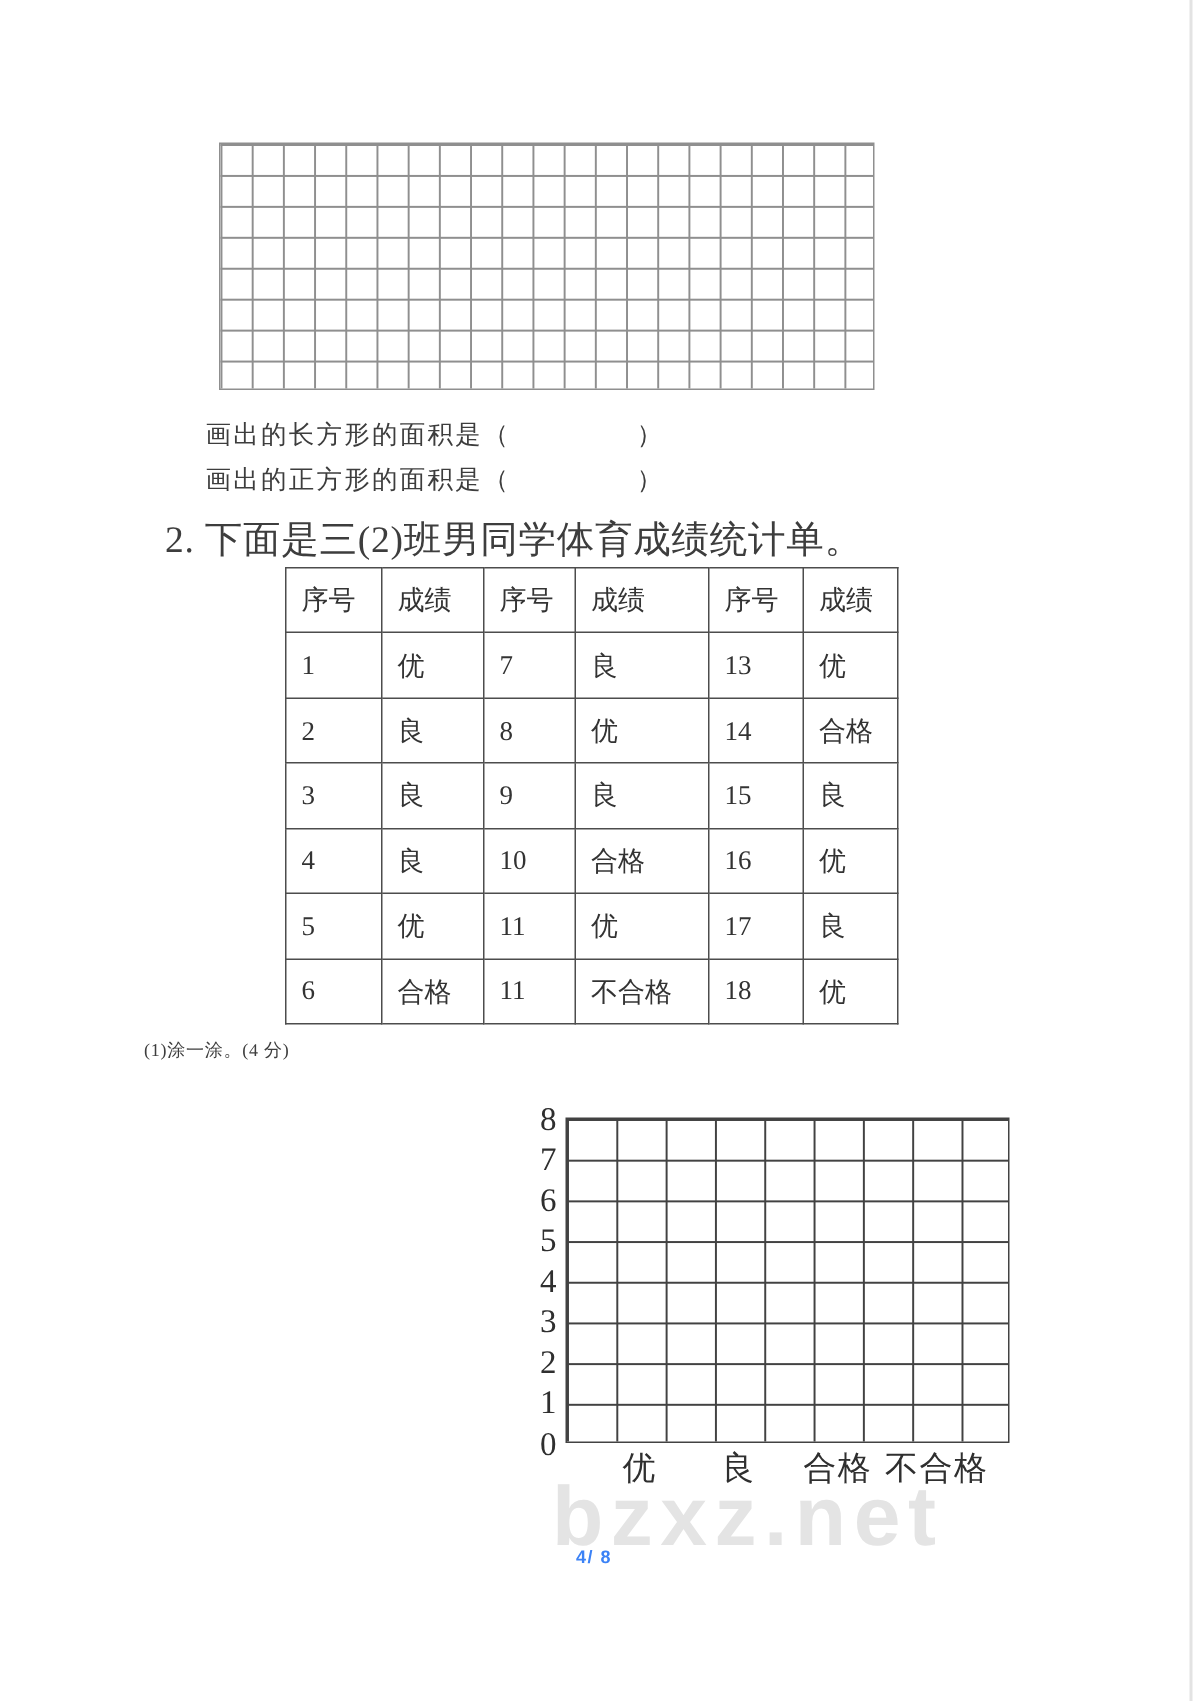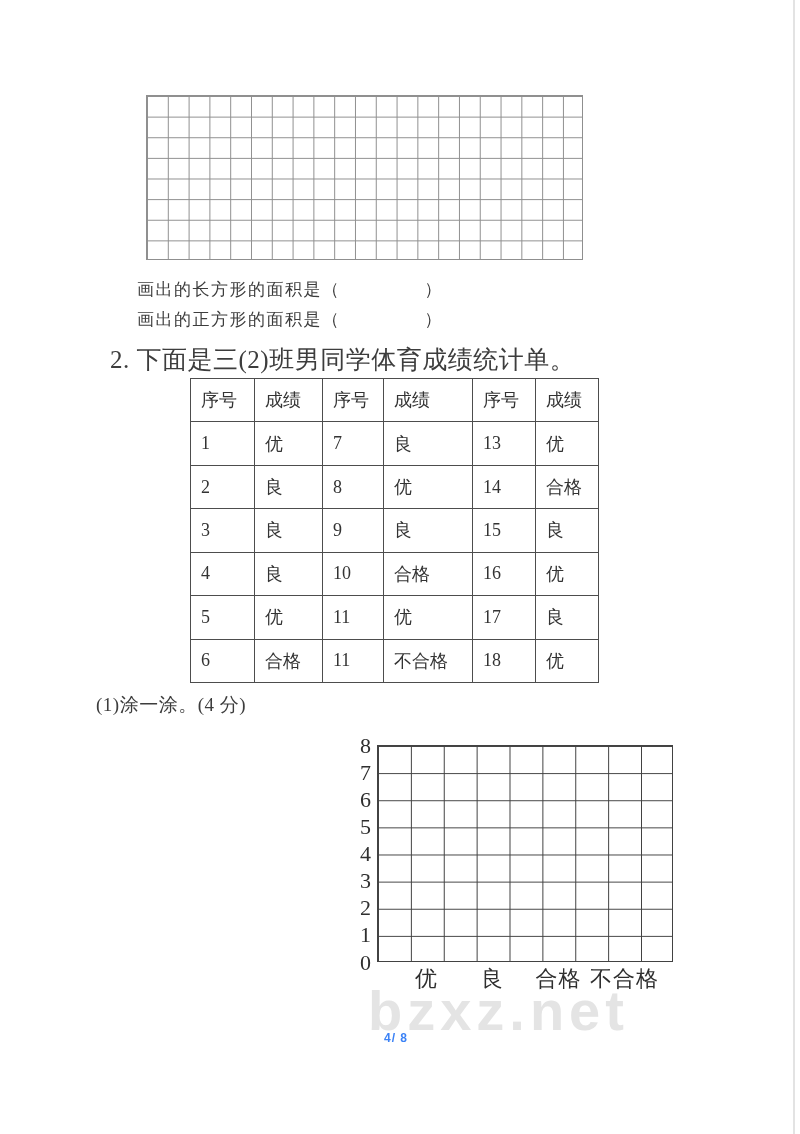--- a/index.html
+++ b/index.html
@@ -25,21 +25,21 @@
   .qline2{top:308px;}
 
   .q2-intro{position:absolute;left:110px;top:343px;font-size:25px;letter-spacing:0.5px;color:#3d3d3d;}
 
   
   .qtable{position:absolute;left:190px;top:378px;width:408px;height:305px;
     border-collapse:collapse;table-layout:fixed;font-size:18px;color:#333;}
   .qtable td,.qtable th{border:1px solid #4d4d4d;padding:0 0 0 10px;text-align:left;
     font-weight:normal;vertical-align:middle;}
 
-  .sub-q{position:absolute;left:96px;top:692px;font-size:19px;letter-spacing:0.5px;color:#3d3d3d;}
+  .sub-q{position:absolute;left:96px;top:692px;font-size:12px;letter-spacing:0.5px;color:#3d3d3d;}
 
   
   .chart-grid{position:absolute;left:377px;top:745px;width:296px;height:217px;
     border:1px solid #424242;box-sizing:border-box;
     background-image:
       linear-gradient(to right,#424242 1px,transparent 1px),
       linear-gradient(to bottom,#424242 1px,transparent 1px);
     background-size:32.89px 27.125px;}
 
   .ytick{position:absolute;width:30px;left:341px;height:27px;line-height:27px;

